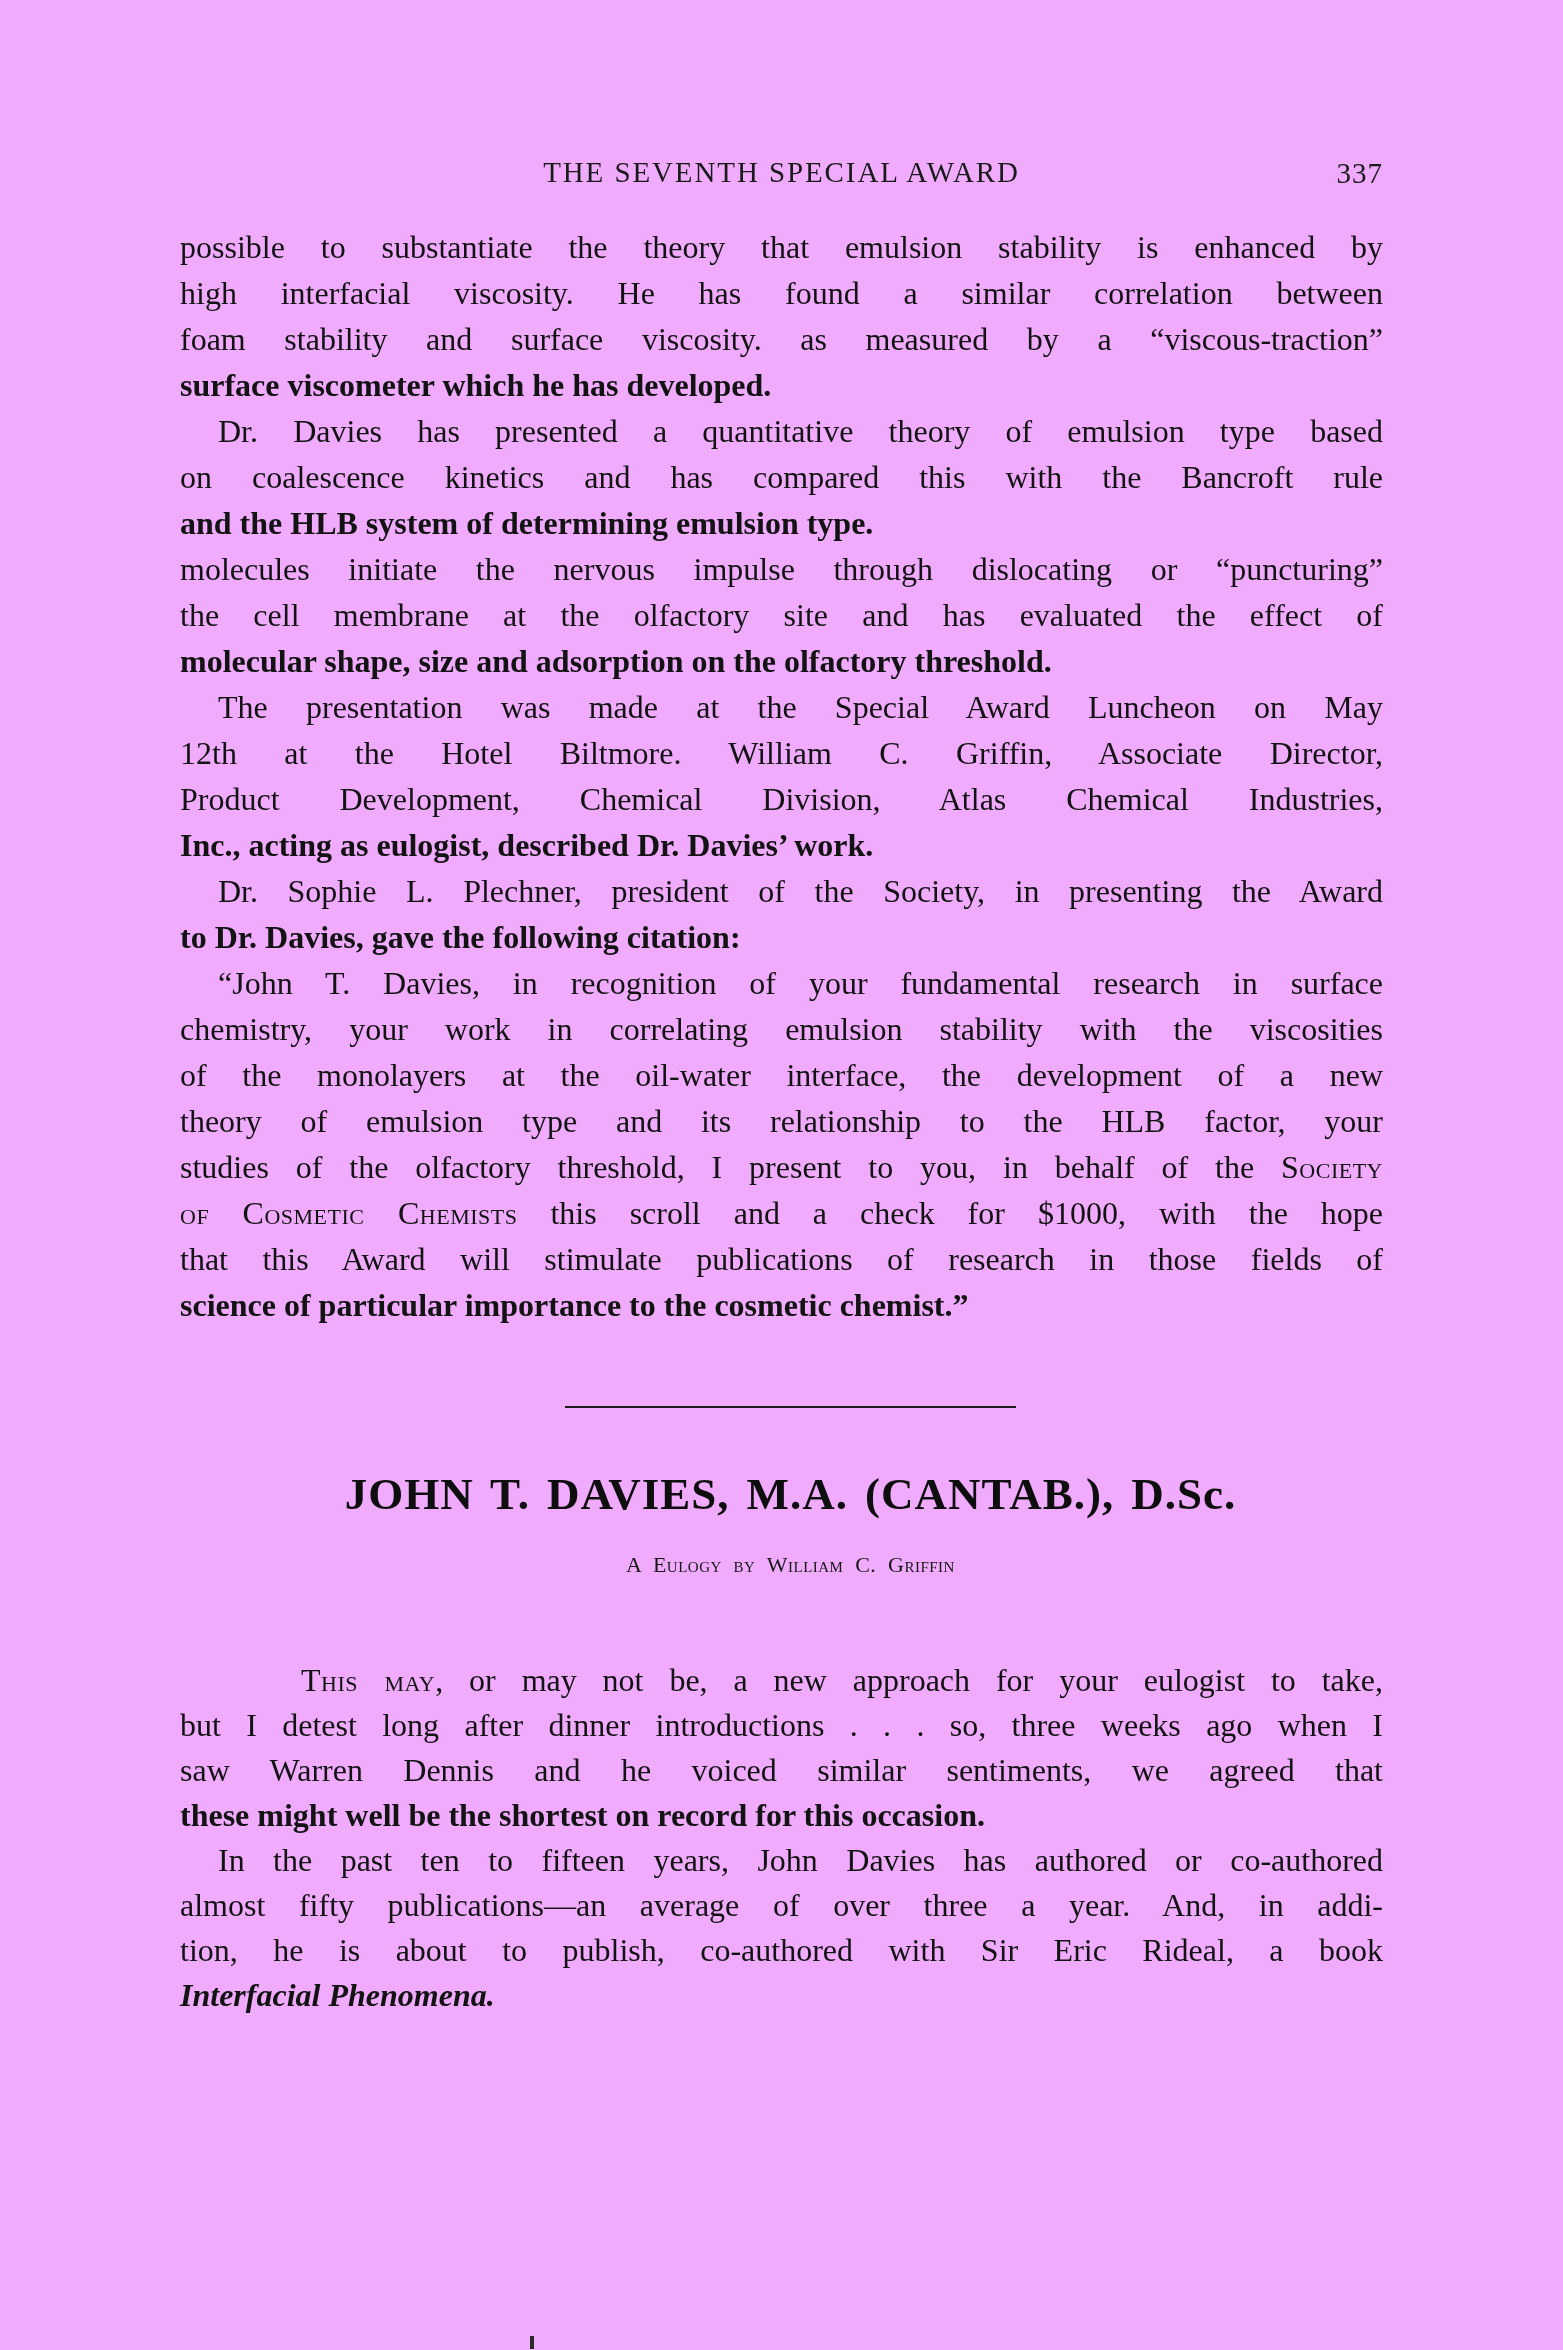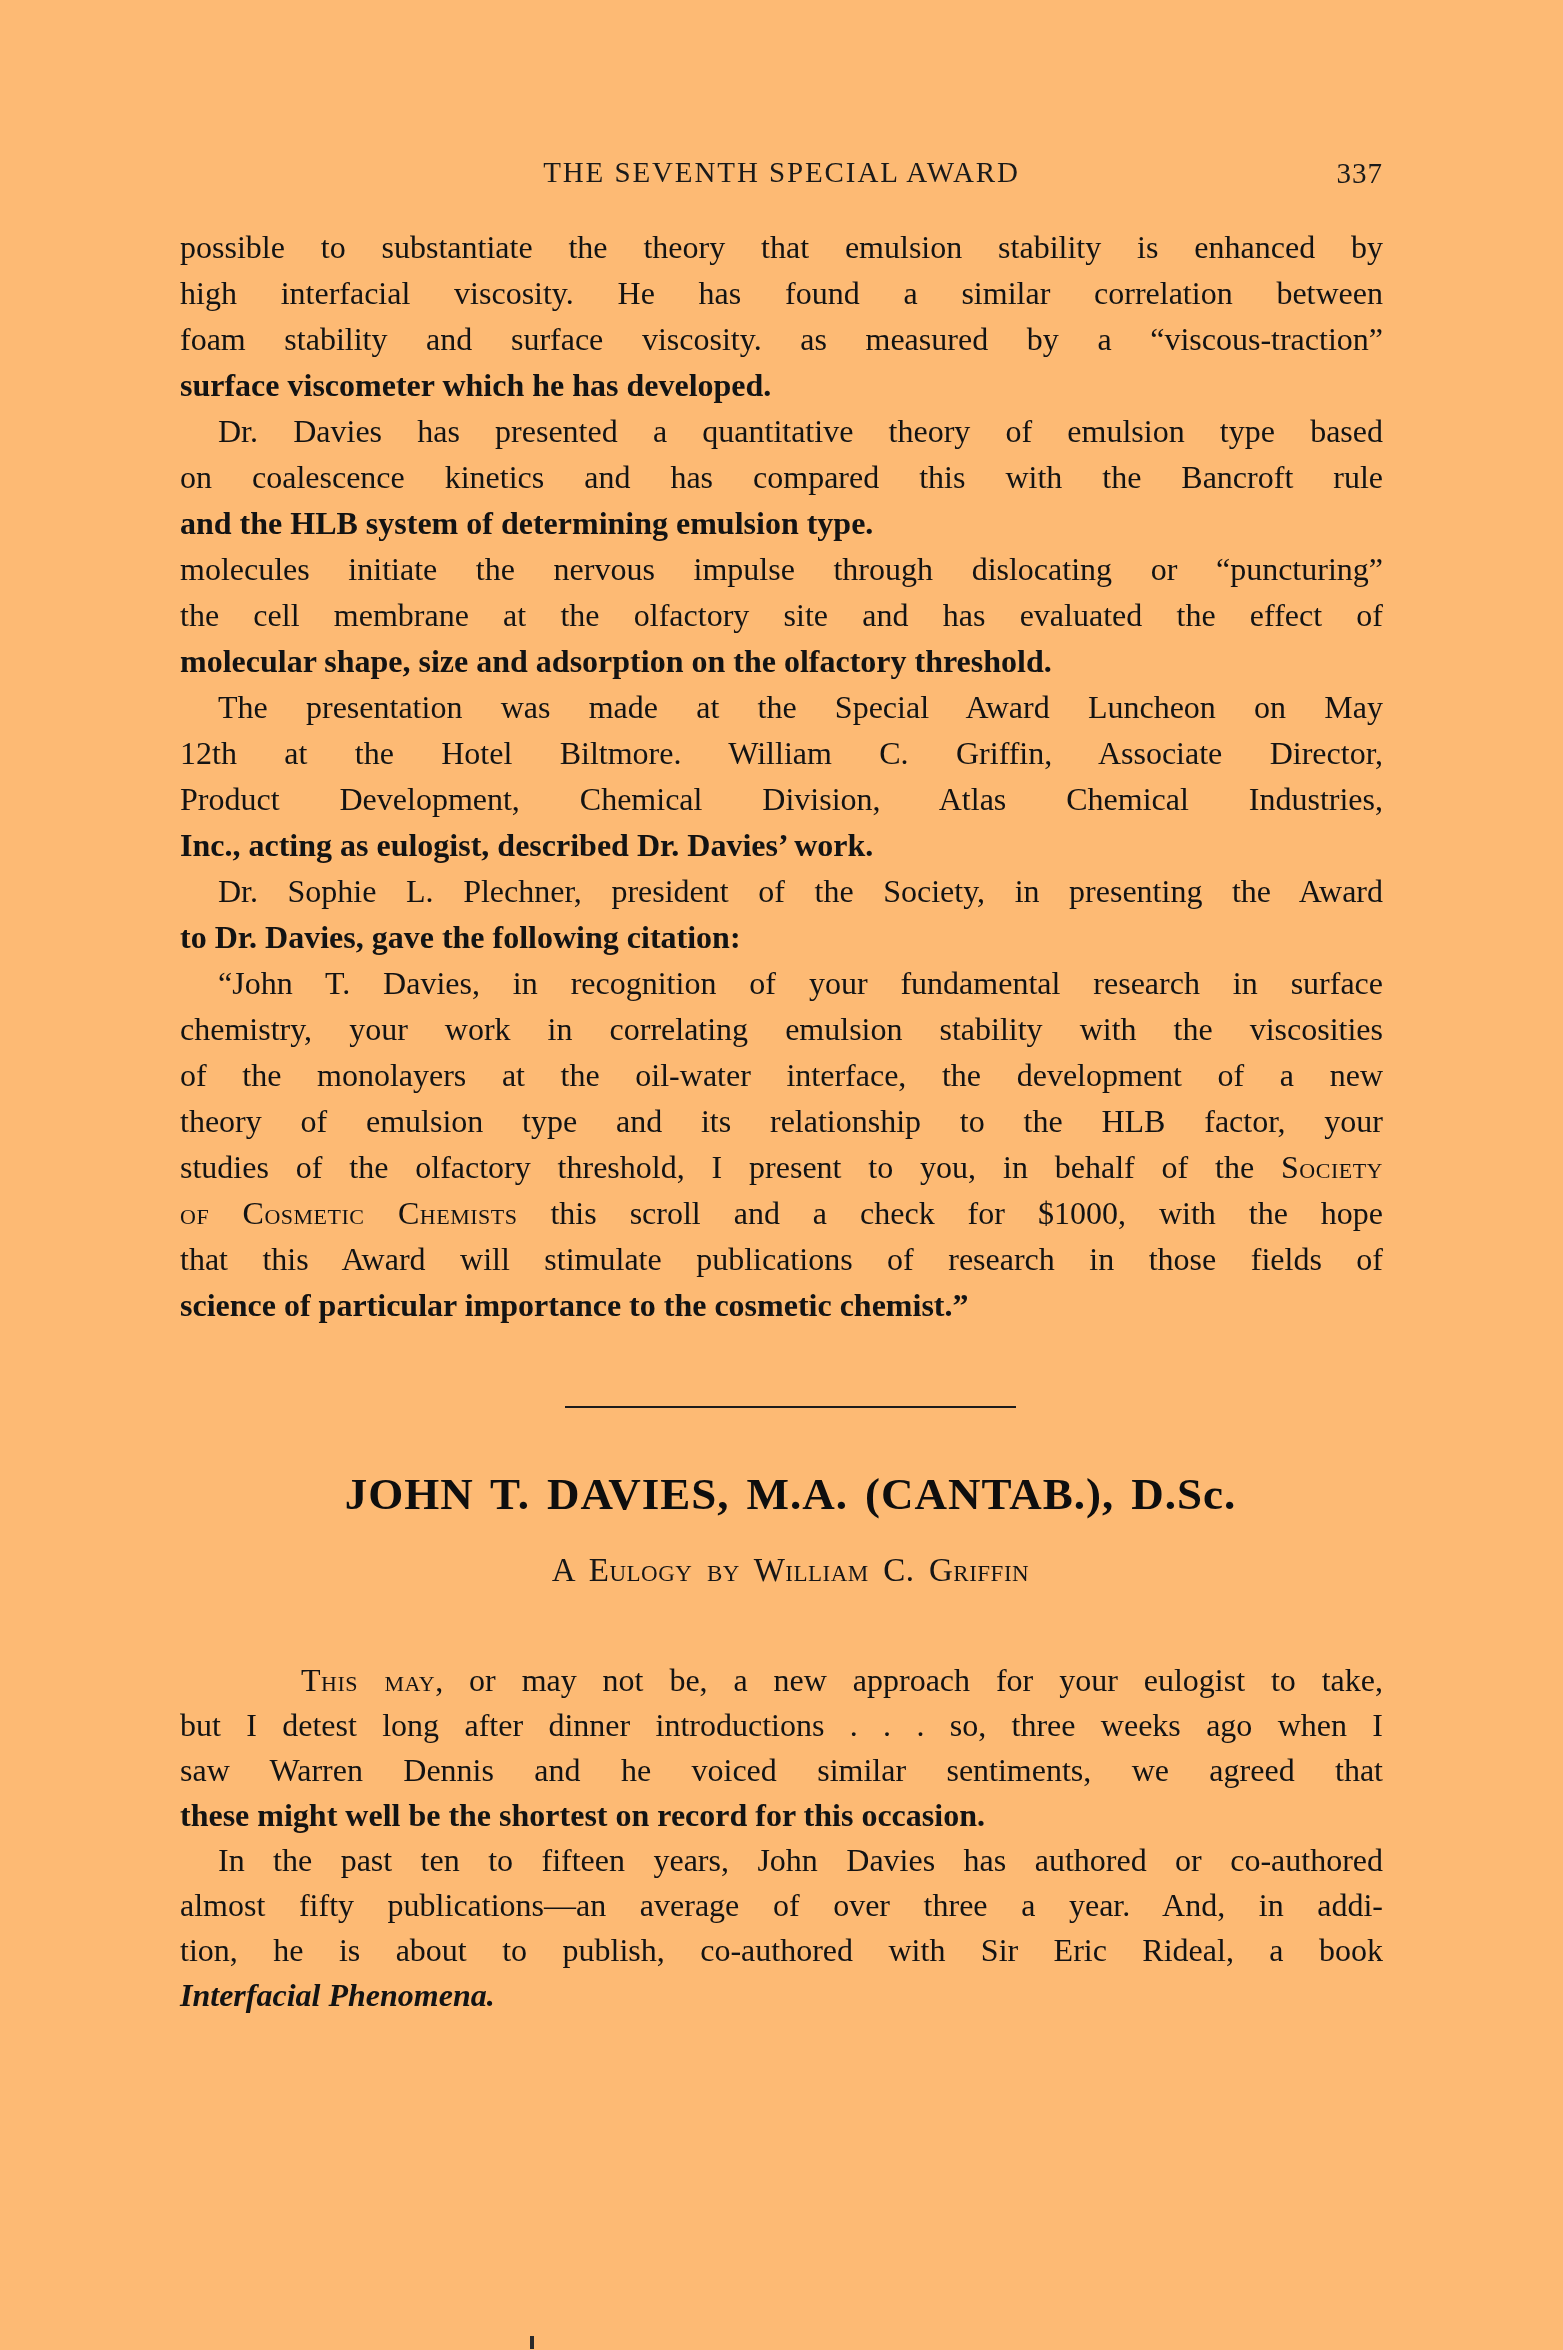--- a/index.html
+++ b/index.html
@@ -1,19 +1,19 @@
 <!DOCTYPE html>
 <html><head>
 <meta charset="utf-8">
 <style>
   html,body { margin:0; padding:0; background:#ffffff; }
   .page {
     position:relative;
     width:1564px; height:2351px;
-    background:#fdba74;
+    background:#f0abfc;
     color:#131313;
     font-family:"Liberation Serif", serif;
     overflow:hidden;
   }
   .running-head {
     position:absolute; left:180px; top:156px; width:1203px;
     text-align:center; font-size:29px; letter-spacing:1.9px;
     color:#1a1a1a;
   }
   .page-number {
@@ -41,21 +41,21 @@
     position:absolute; left:565px; top:1406px;
     width:451px; height:1.9px; background:#1c1c1c;
   }
   .eulogy-title {
     position:absolute; left:189px; top:1468px; width:1203px;
     text-align:center; font-size:45px; font-weight:bold;
     letter-spacing:1px; word-spacing:4.8px; color:#0e0e0e;
   }
   .eulogy-subtitle {
     position:absolute; left:189px; top:1552px; width:1203px;
-    text-align:center; font-size:33px;
+    text-align:center; font-size:22px;
     letter-spacing:3.8px; word-spacing:5.7px; color:#161616;
   }
   .scan-tick {
     position:absolute; left:530px; top:2336px;
     width:3.8px; height:13.4px; background:#2a2a2a;
   }
 </style>
 </head>
 <body>
 

